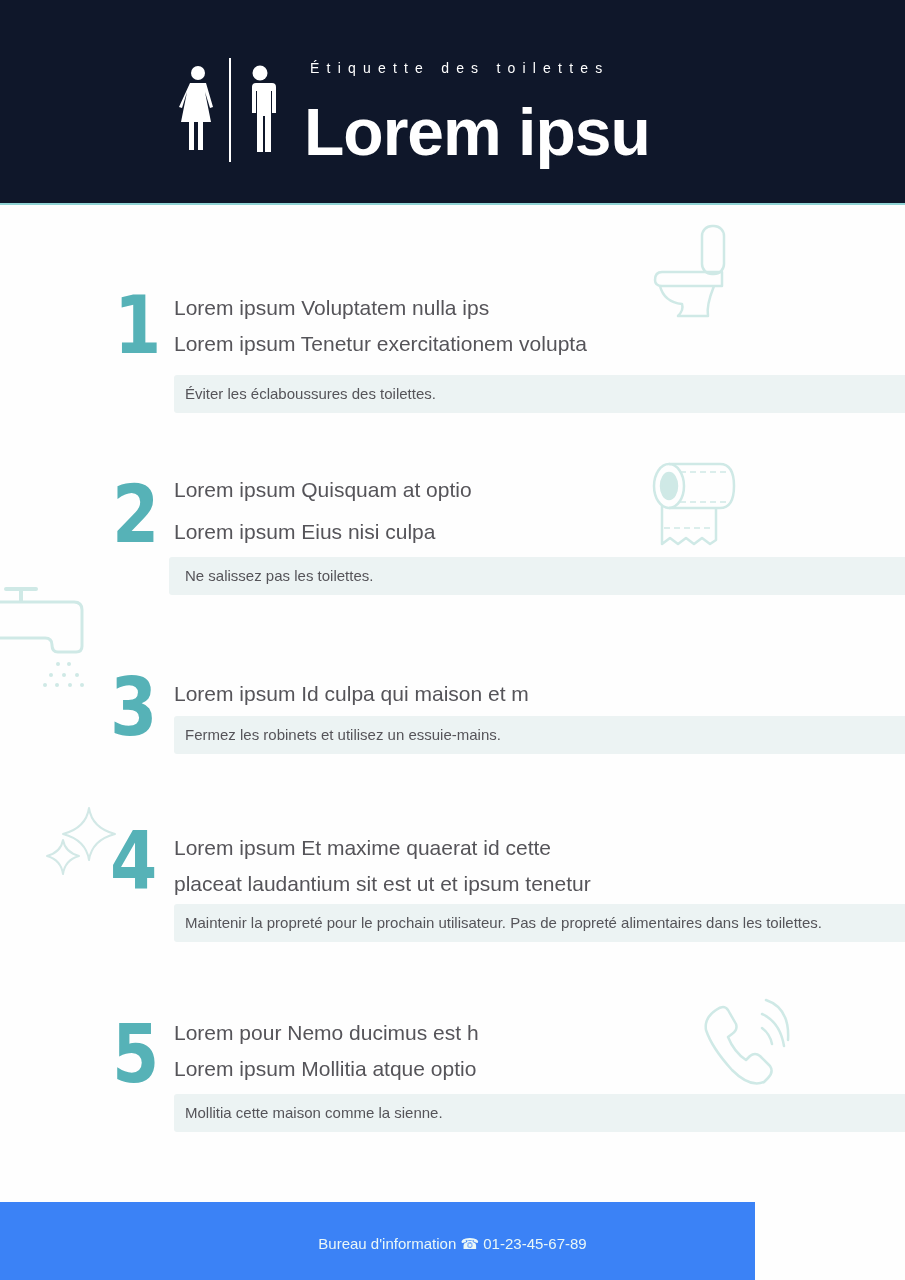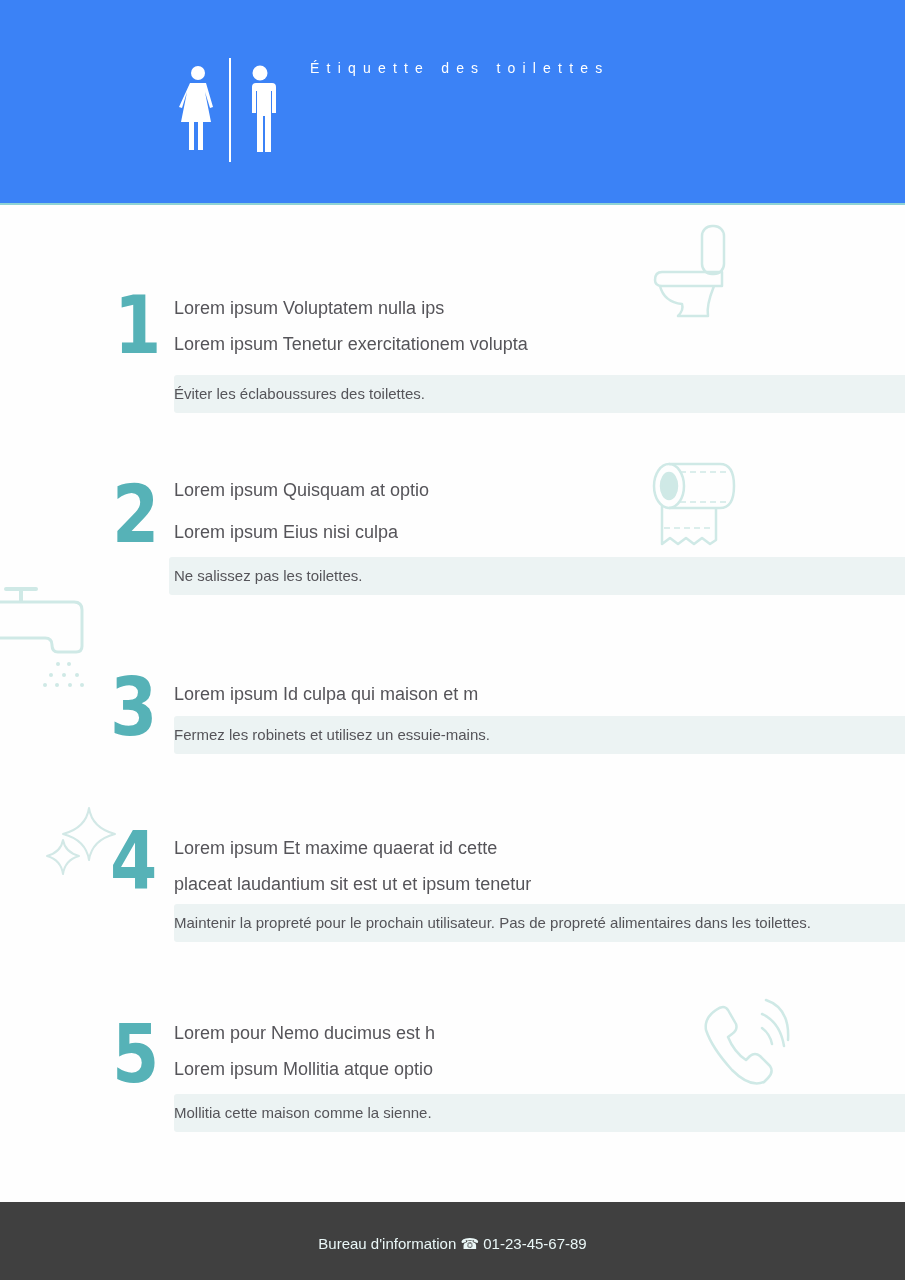--- a/index.html
+++ b/index.html
@@ -3,60 +3,60 @@
 <meta charset="utf-8">
 <style>
   html, body { margin: 0; padding: 0; }
   body {
     width: 905px; height: 1280px; position: relative; overflow: hidden;
     background: #fefefe;
     font-family: "Liberation Sans", "DejaVu Sans", sans-serif;
   }
   .header {
     position: absolute; left: 0; top: 0; width: 905px; height: 203px;
-    background: #3b82f6;
+    background: #0f172a;
     border-bottom: 2px solid #8fd3d4;
     text-align: center;
   }
   .header .signs { position: absolute; left: 176px; top: 56px; width: 104px; height: 108px; }
   .header .subtitle {
     position: absolute; left: 310px; top: 60px;
     color: #ffffff; font-size: 14px; letter-spacing: 7.2px; font-weight: normal;
     white-space: nowrap;
   }
   .header .title {
     position: absolute; left: 304px; top: 92px;
     color: #ffffff; font-size: 66px; font-weight: bold; letter-spacing: -1px;
     white-space: nowrap; line-height: 80px;
   }
   .footer {
-    position: absolute; left: 0; top: 1202px; width: 905px; height: 78px;
-    background: #404040;
+    position: absolute; left: 0; top: 1202px; width: 755px; height: 78px;
+    background: #3b82f6;
     text-decoration: underline;
   }
   .footer .info {
     position: absolute; left: 0; width: 905px; top: 33px; text-align: center;
     color: #eaf7f7; font-size: 15px;
   }
   .item { position: absolute; left: 0; width: 905px; }
   .num {
     position: absolute; color: #56b2b7; font-weight: bold;
     font-family: "DejaVu Sans", sans-serif; font-size: 80px; line-height: 80px;
     transform: scaleX(0.85); transform-origin: left top; letter-spacing: -2px;
   }
   .heading {
-    position: absolute; left: 174px; color: #555459; font-size: 18px; line-height: 36px;
+    position: absolute; left: 174px; color: #555459; font-size: 21px; line-height: 36px;
     white-space: nowrap;
   }
   .bar {
     position: absolute; right: 0; height: 38px; background: #ecf3f3;
     border-radius: 3px 0 0 3px;
   }
   .bar span {
-    position: absolute; left: 0; top: 10px; color: #555459; font-size: 15px; white-space: nowrap;
+    position: absolute; left: 0; top: 10px; color: #555459; font-size: 15px; white-space: nowrap; padding-left: 11px;
   }
   .deco { position: absolute; }
   svg { display: block; }
 </style>
 </head>
 <body>
 
 <div class="header">
   <div class="signs">
     <svg width="104" height="108" viewBox="0 0 104 108">
@@ -64,20 +64,21 @@
       <circle cx="22" cy="17" r="7" fill="#fff"></circle>
       <path d="M14 27 h16 l7 24 l-3 1 l-5 -16 l6 30 h-8 v28 h-5 v-28 h-4 v28 h-5 v-28 h-8 l6 -30 l-5 16 l-3 -1 z" fill="#fff"></path>
 
       <rect x="53" y="2" width="2" height="104" fill="#fff"></rect>
 
       <circle cx="84" cy="17" r="7.5" fill="#fff"></circle>
       <path d="M72 27 h24 a4 4 0 0 1 4 4 v26 h-4 v-22 h-1 v61 h-6 v-36 h-2 v36 h-6 v-61 h-1 v22 h-4 v-26 a4 4 0 0 1 4 -4 z" fill="#fff"></path>
     </svg>
   </div>
   <div class="subtitle">Étiquette des toilettes</div>
+  <div class="title">Lorem ipsu</div>
 </div>
 
 <div class="item" style="top:0">
   <div class="deco" style="left:652px;top:224px">
     <svg width="76" height="96" viewBox="0 0 76 96" fill="none" stroke="#cfe9e6" stroke-width="2.5" stroke-linejoin="round">
       <rect x="50" y="2" width="22" height="48" rx="10"></rect>
       <path d="M10 48 Q3 48 3 56 Q3 62 10 62 H70 V48 Z"></path>
       <path d="M8 62 Q12 78 30 80 Q32 86 26 92 H56 Q54 82 62 62"></path>
     </svg>
   </div>

